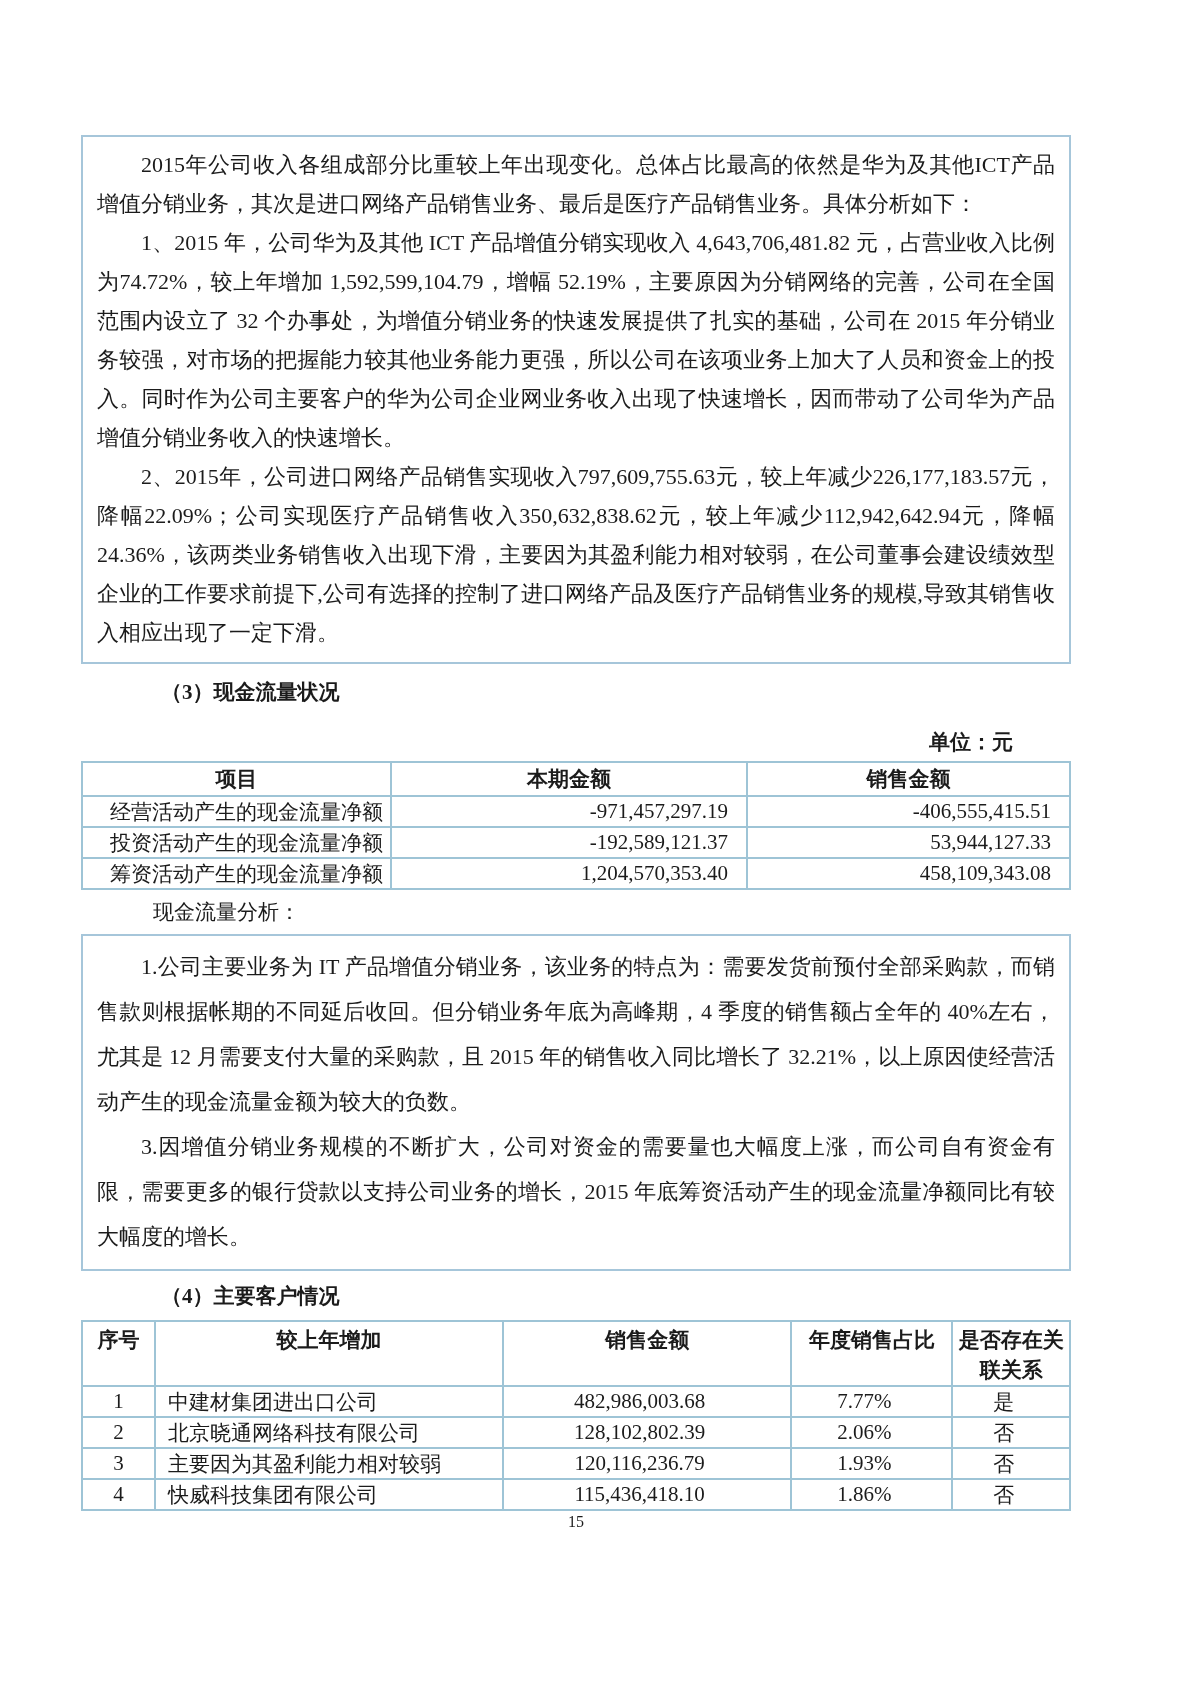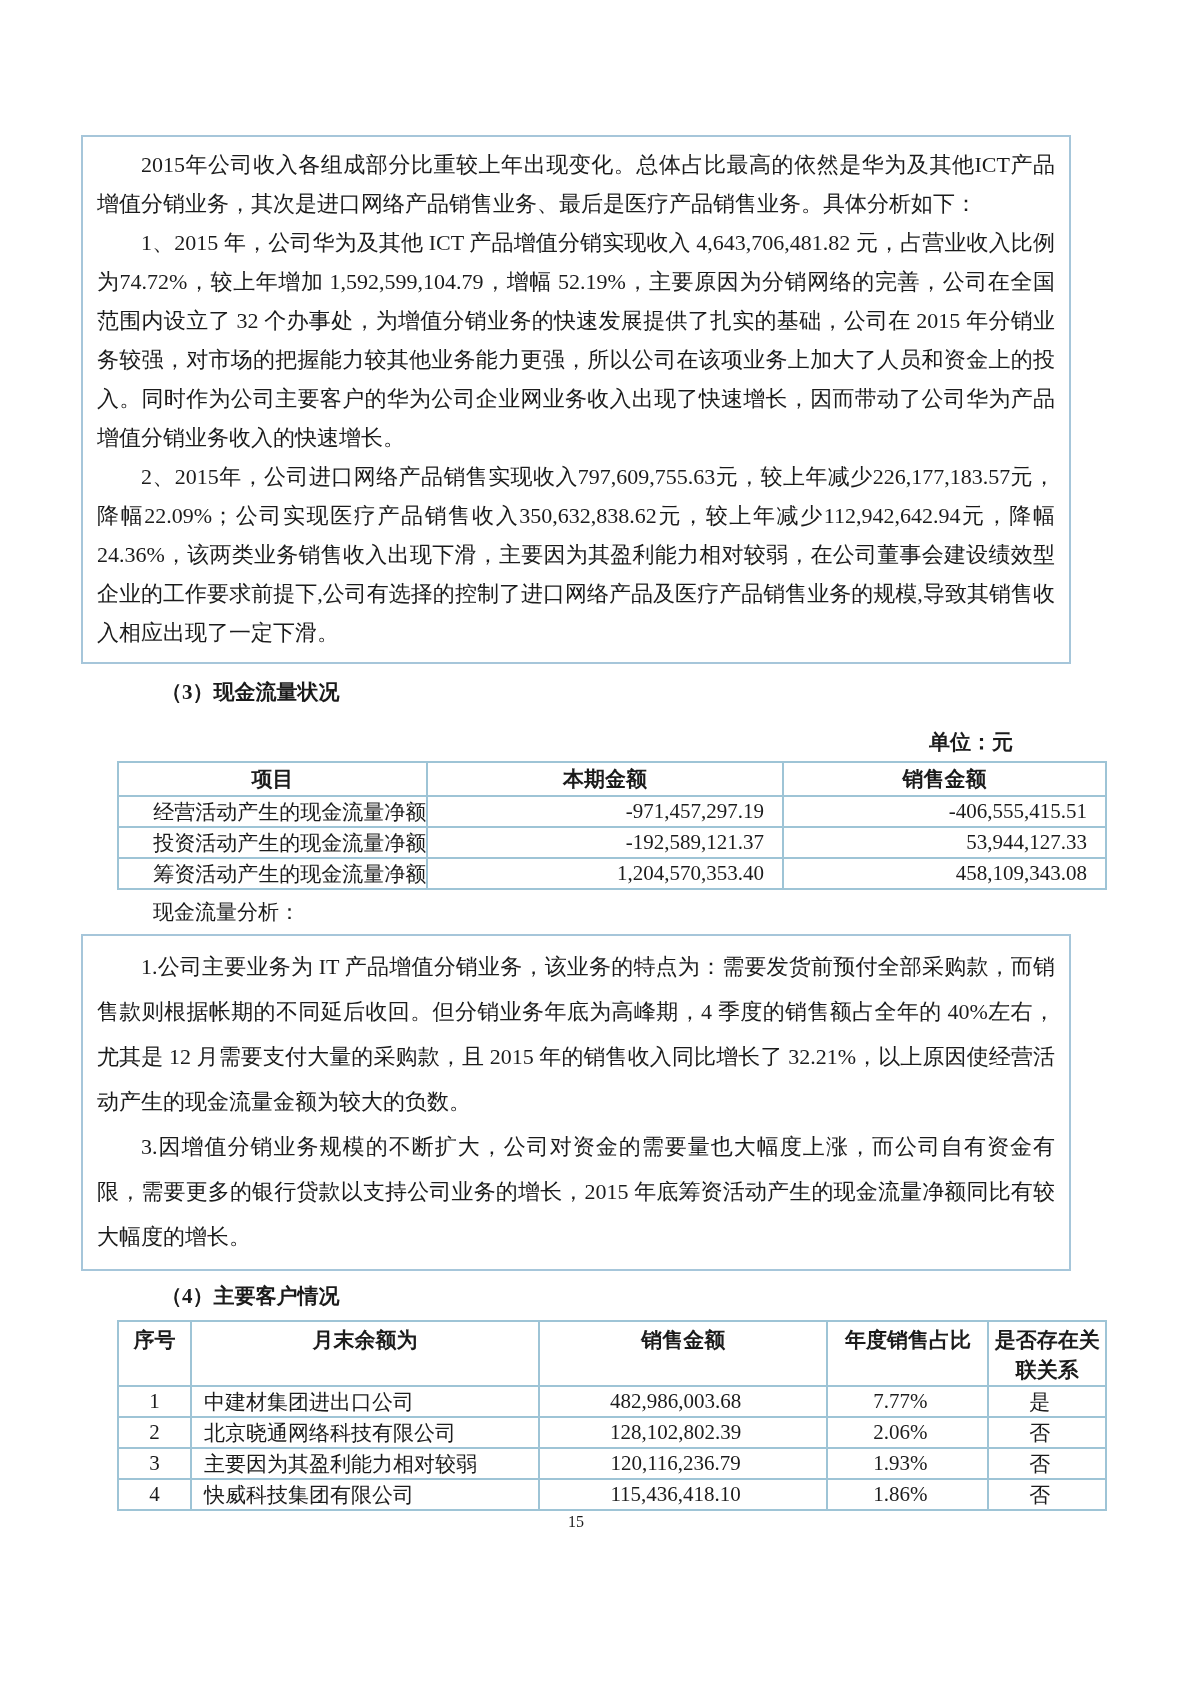--- a/index.html
+++ b/index.html
@@ -34,28 +34,27 @@
     padding-right:58px;
     font-size:21px; font-weight:bold;
     margin-top:22px; margin-bottom:6px;
     line-height:26px;
   }
   table {
     border-collapse:collapse;
     width:990px;
     font-size:21px;
     table-layout:fixed;
-    margin-left:36px;
   }
   th, td { border:2px solid #9ec4d6; padding:0; }
   th { font-weight:bold; text-align:center; }
 
   .cf-table th { height:32px; }
   .cf-table td { height:29px; }
-  .cell-item { text-align:right; padding-left:20px; }
+  .cell-item { text-align:center; padding-left:20px; }
   .cell-num  { text-align:right; padding-right:18px; }
 
   .analysis-label {
     font-size:21px;
     margin:9px 0 9px 72px;
     line-height:26px;
   }
 
   .cust-table th { vertical-align:top; padding-top:3px; line-height:30px; }
   .cust-table td { height:29px; }
@@ -131,21 +130,21 @@
       <colgroup>
         <col style="width:7.4%">
           <col style="width:35.2%">
           <col style="width:29.2%">
           <col style="width:16.3%">
           <col style="width:11.9%">
       </colgroup>
       <thead>
         <tr>
           <th>序号</th>
-          <th>月末余额为</th>
+          <th>较上年增加</th>
           <th>销售金额</th>
           <th>年度销售占比</th>
           <th>是否存在关联关系</th>
         </tr>
       </thead>
       <tbody>
         <tr>
           <td class="cell-center">1</td>
           <td class="cell-name">中建材集团进出口公司</td>
           <td class="cell-right">482,986,003.68</td>

